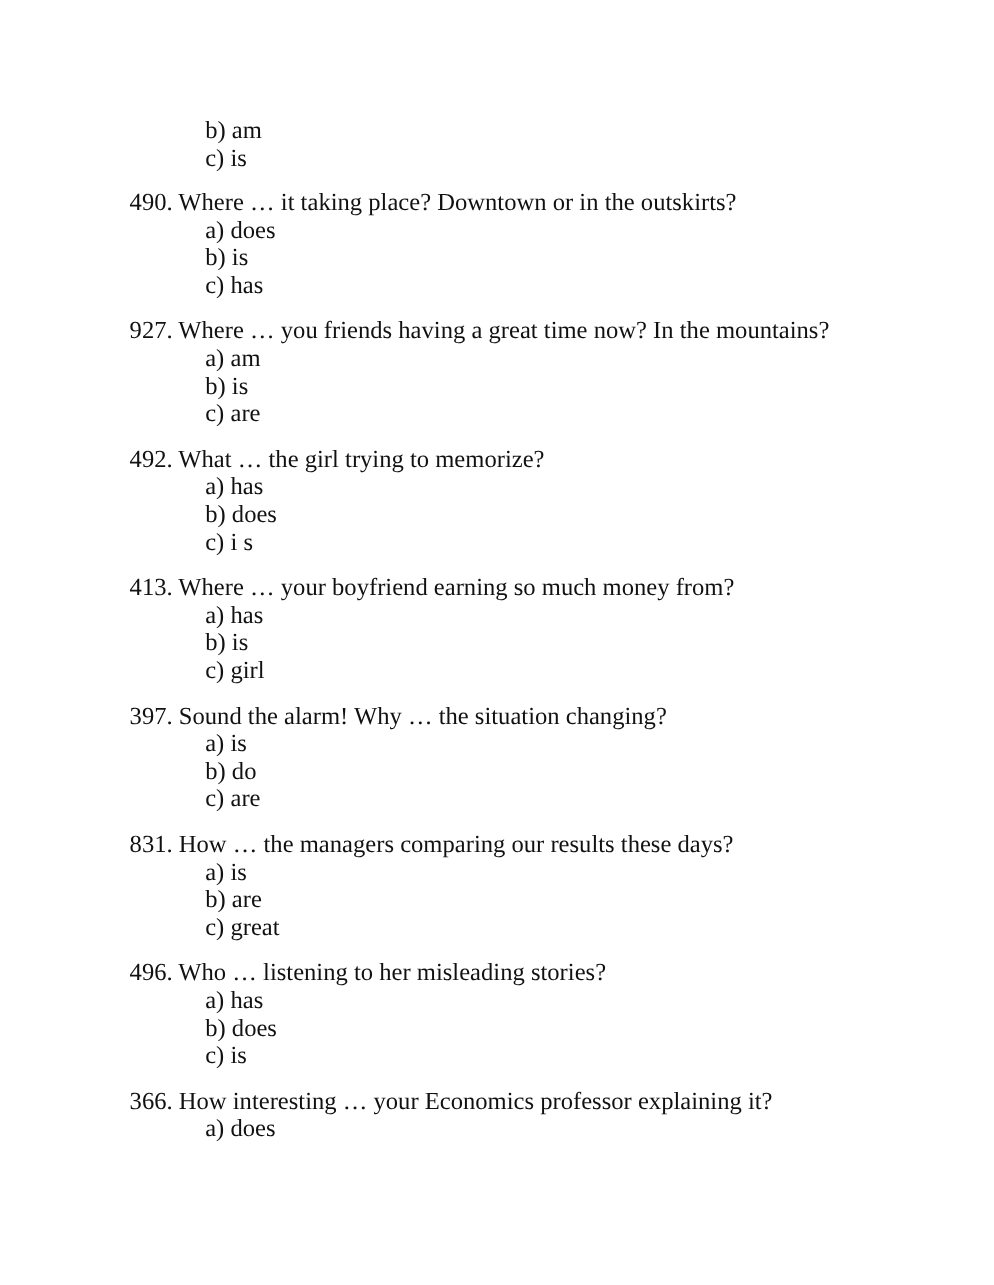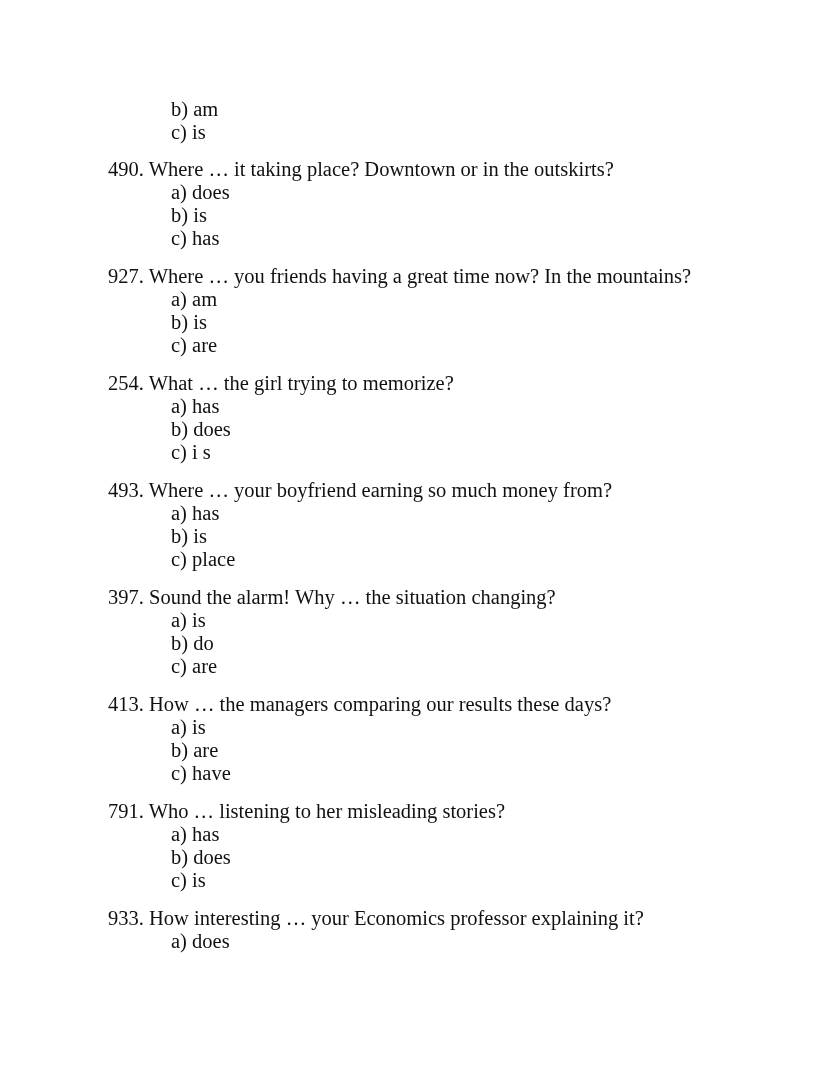--- a/index.html
+++ b/index.html
@@ -52,52 +52,52 @@
   </div>
 
   <div>
     <div class="line q" style="top:265px">927. Where … you friends having a great time now? In the mountains?</div>
     <div class="line opt" style="top:288px">a) am</div>
     <div class="line opt" style="top:311px">b) is</div>
     <div class="line opt" style="top:334px">c) are</div>
   </div>
 
   <div>
-    <div class="line q" style="top:372px">254. What … the girl trying to memorize?</div>
+    <div class="line q" style="top:372px">492. What … the girl trying to memorize?</div>
     <div class="line opt" style="top:395px">a) has</div>
     <div class="line opt" style="top:418px">b) does</div>
     <div class="line opt" style="top:441px">c) i s</div>
   </div>
 
   <div>
-    <div class="line q" style="top:479px">493. Where … your boyfriend earning so much money from?</div>
+    <div class="line q" style="top:479px">413. Where … your boyfriend earning so much money from?</div>
     <div class="line opt" style="top:502px">a) has</div>
     <div class="line opt" style="top:525px">b) is</div>
-    <div class="line opt" style="top:548px">c) place</div>
+    <div class="line opt" style="top:548px">c) girl</div>
   </div>
 
   <div>
     <div class="line q" style="top:586px">397. Sound the alarm! Why … the situation changing?</div>
     <div class="line opt" style="top:609px">a) is</div>
     <div class="line opt" style="top:632px">b) do</div>
     <div class="line opt" style="top:655px">c) are</div>
   </div>
 
   <div>
-    <div class="line q" style="top:693px">413. How … the managers comparing our results these days?</div>
+    <div class="line q" style="top:693px">831. How … the managers comparing our results these days?</div>
     <div class="line opt" style="top:716px">a) is</div>
     <div class="line opt" style="top:739px">b) are</div>
-    <div class="line opt" style="top:762px">c) have</div>
+    <div class="line opt" style="top:762px">c) great</div>
   </div>
 
   <div>
-    <div class="line q" style="top:800px">791. Who … listening to her misleading stories?</div>
+    <div class="line q" style="top:800px">496. Who … listening to her misleading stories?</div>
     <div class="line opt" style="top:823px">a) has</div>
     <div class="line opt" style="top:846px">b) does</div>
     <div class="line opt" style="top:869px">c) is</div>
   </div>
 
   <div>
-    <div class="line q" style="top:907px">933. How interesting … your Economics professor explaining it?</div>
+    <div class="line q" style="top:907px">366. How interesting … your Economics professor explaining it?</div>
     <div class="line opt" style="top:930px">a) does</div>
   </div>
 
 </div>
 
 </body></html>

